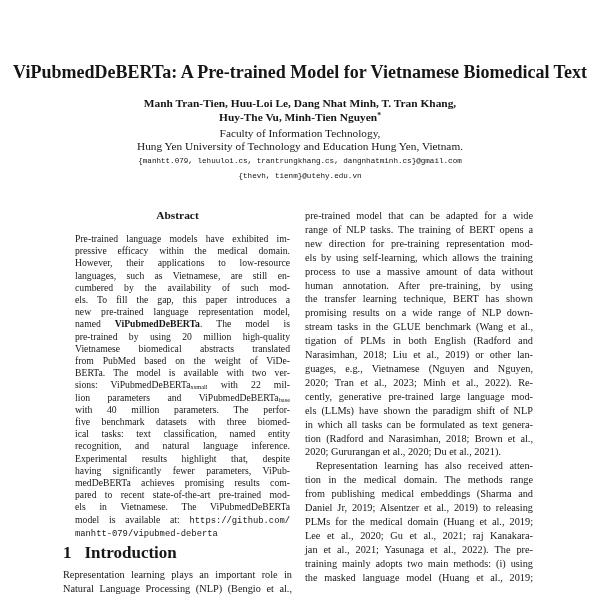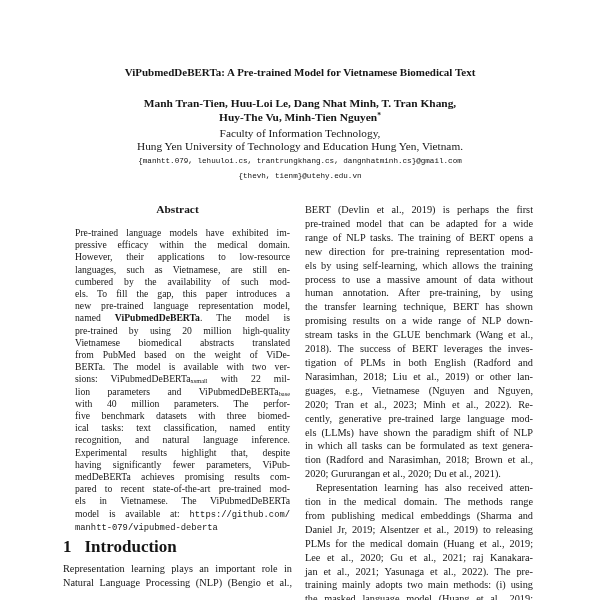--- a/index.html
+++ b/index.html
@@ -3,38 +3,38 @@
 <meta charset="utf-8">
 <style>
   html,body { margin:0; padding:0; background:#ffffff; }
   .page {
     position:relative; width:600px; height:600px; background:#ffffff;
     overflow:hidden; color:#161616;
     font-family:"Liberation Serif","DejaVu Serif",serif;
   }
   .title {
     position:absolute; top:64px; left:0; width:600px; margin:0;
-    text-align:center; font-size:11px; font-weight:bold; line-height:16px;
+    text-align:center; font-size:18px; font-weight:bold; line-height:16px;
   }
   .authors {
     position:absolute; top:96px; left:0; width:600px;
     font-weight:bold; font-size:11.4px; line-height:14px;
   }
   .affil {
     position:absolute; top:127px; left:0; width:600px;
     font-size:11.3px; line-height:13.4px;
   }
   .emails {
     position:absolute; top:154px; left:0; width:600px;
     font-family:"Liberation Mono","DejaVu Sans Mono",monospace;
     font-size:7.6px; line-height:14.6px; color:#111;
   }
   .center-block .jline { text-align:right; text-align-last:center; }
 
-  .col { position:absolute; top:203px; }
+  .col { position:absolute; top:209px; }
   .col-left  { left:63px;  width:229px; }
   .col-right { left:305px; width:228px; font-size:10.3px; line-height:13.9px; }
 
   .abs-heading { text-align:center; font-weight:bold; font-size:11.4px; line-height:13px; }
   .abs-body {
     margin:11px 2px 0 12px;
     font-size:9.7px; line-height:12.2px;
   }
   .sec-heading { margin-top:6px; font-size:17px; font-weight:bold; line-height:14px; }
   .sec-num { display:inline-block; margin-right:13px; }
@@ -106,31 +106,29 @@
       <span class="sec-num">1</span><span>Introduction</span>
     </div>
     <div class="body-par">
         <div class="jline">Representation learning plays an important role in</div>
         <div class="jline">Natural Language Processing (NLP) (Bengio et al.,</div>
       </div>
   </div>
 
   <div class="col col-right">
     <div class="body-par par-end">
-        <div class="jline">BERT (Devlin et al., 2019) is perhaps the first</div>
         <div class="jline">pre-trained model that can be adapted for a wide</div>
         <div class="jline">range of NLP tasks. The training of BERT opens a</div>
         <div class="jline">new direction for pre-training representation mod-</div>
         <div class="jline">els by using self-learning, which allows the training</div>
         <div class="jline">process to use a massive amount of data without</div>
         <div class="jline">human annotation. After pre-training, by using</div>
         <div class="jline">the transfer learning technique, BERT has shown</div>
         <div class="jline">promising results on a wide range of NLP down-</div>
         <div class="jline">stream tasks in the GLUE benchmark (Wang et al.,</div>
-        <div class="jline">2018). The success of BERT leverages the inves-</div>
         <div class="jline">tigation of PLMs in both English (Radford and</div>
         <div class="jline">Narasimhan, 2018; Liu et al., 2019) or other lan-</div>
         <div class="jline">guages, e.g., Vietnamese (Nguyen and Nguyen,</div>
         <div class="jline">2020; Tran et al., 2023; Minh et al., 2022). Re-</div>
         <div class="jline">cently, generative pre-trained large language mod-</div>
         <div class="jline">els (LLMs) have shown the paradigm shift of NLP</div>
         <div class="jline">in which all tasks can be formulated as text genera-</div>
         <div class="jline">tion (Radford and Narasimhan, 2018; Brown et al.,</div>
         <div class="jline">2020; Gururangan et al., 2020; Du et al., 2021).</div>
       </div>

